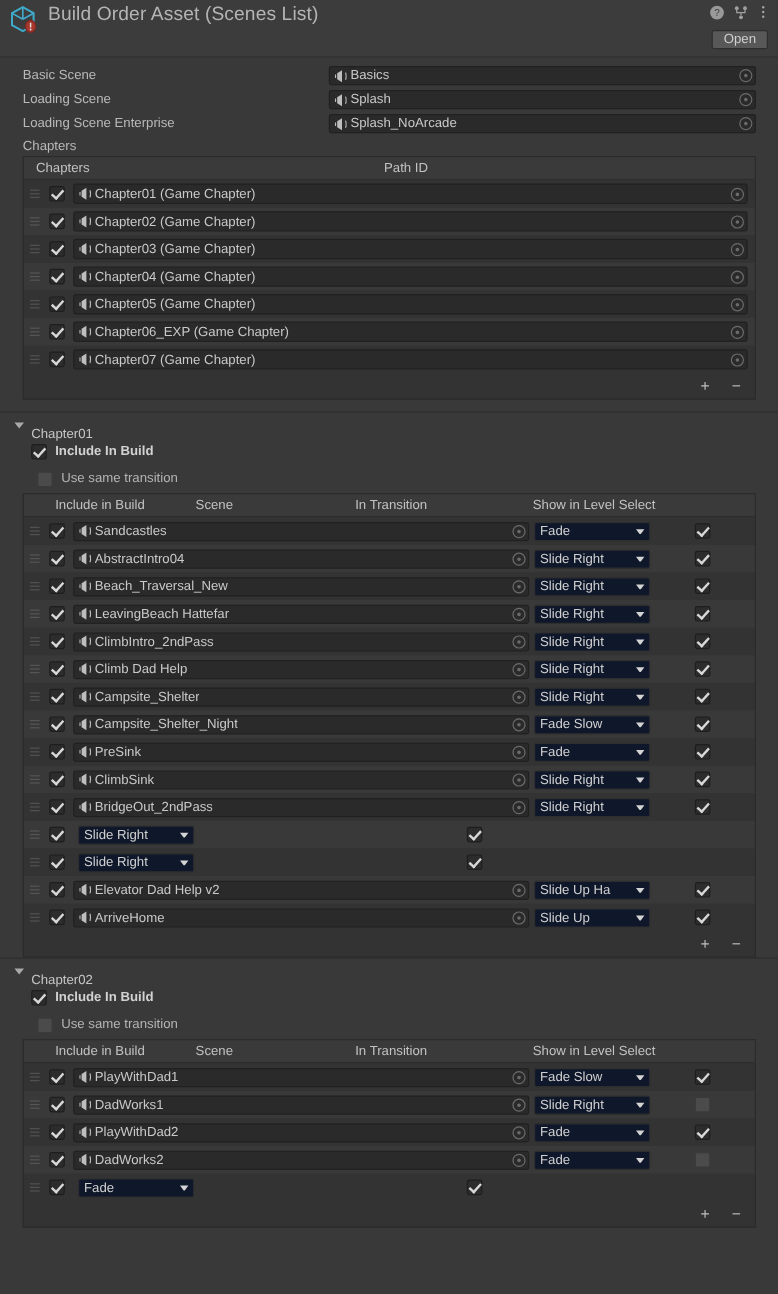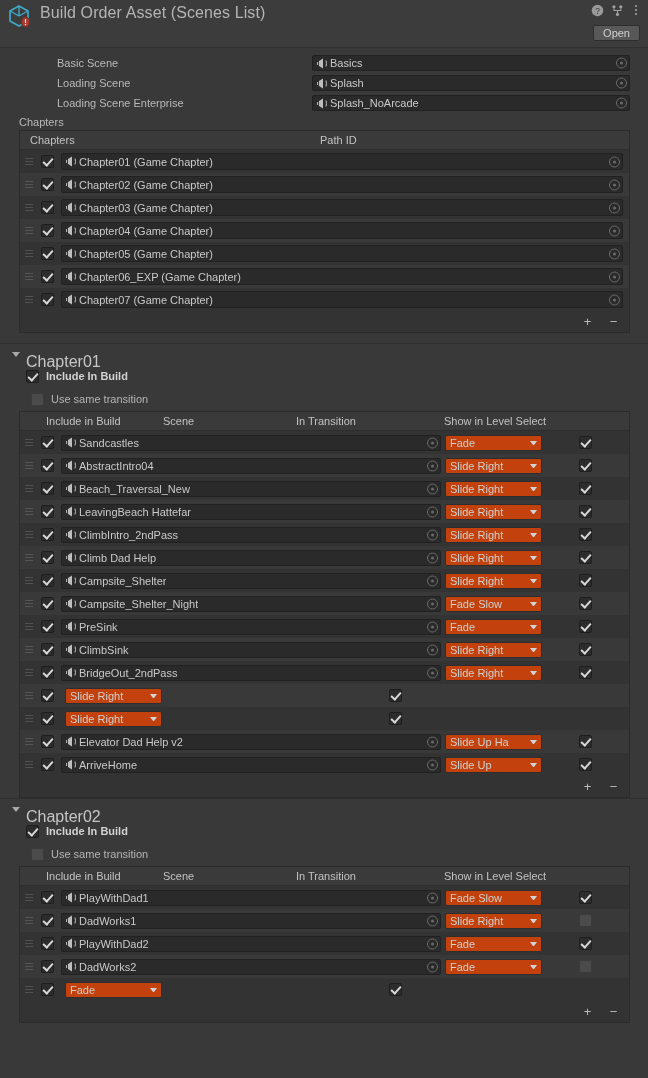--- a/index.html
+++ b/index.html
@@ -36,21 +36,21 @@
     position: absolute; right: 8px; top: 25px;
     height: 16px; min-width: 46px; padding: 0 9px;
     background: #585858; border: 1px solid #2e2e2e; border-radius: 2px;
     color: #cfcfcf; font-size: 11px; line-height: 14px; 
   }
 
   
   .body-wrap { padding: 0; }
   .prop-row {
     display: flex; align-items: center;
-    height: 20px; padding: 0 18px 0 19px; margin-left: 38px;
+    height: 20px; padding: 0 18px 0 19px;
   }
   .prop-label { width: 255px; flex: 0 0 255px; color: #b9b9b9; }
   .objfield {
     flex: 1; height: 16px;
     background: #2a2a2a; border: 1px solid #212121; border-radius: 2px;
     display: flex; align-items: center; position: relative;
     padding-left: 4px; overflow: hidden;
   }
   .objfield .oname { color: #c9c9c9; white-space: nowrap; overflow: hidden; }
   .scene-ico { flex: 0 0 10px; width: 10px; height: 11px; margin-right: 3px; opacity: .9; }
@@ -109,21 +109,21 @@
   .pm { color: #bdbdbd; font-size: 13px; line-height: 13px; width: 13px; text-align: center; }
 
   
   .chapter { border-top: 1px solid #2f2f2f; background: #393939; }
   .chap-head { display: flex; align-items: center; height: 21px; padding-left: 12px; }
   .foldout {
     width: 0; height: 0; margin-right: 6px;
     border-left: 4px solid transparent; border-right: 4px solid transparent;
     border-top: 5px solid #bdbdbd; opacity: .85;
   }
-  .chap-name { color: #c6c6c6; font-size: 16px; margin-top: 14px; }
+  .chap-name { color: #c6c6c6; font-size: 11px; margin-top: 14px; }
 
   .inc-row { display: flex; align-items: center; height: 22px; padding-left: 26px; }
   .inc-row .cb { margin-left: 0; }
   .inc-label { font-weight: bold; color: #d2d2d2; }
   .ust-row { display: flex; align-items: center; height: 24px; padding-left: 26px; }
   .ust-label { color: #b4b4b4; }
 
   .tbl { margin: 0 18px 0 19px; background: #333333; border: 1px solid #2b2b2b; }
   .tbl-head {
     display: flex; align-items: center; height: 19px;
@@ -134,21 +134,21 @@
   .th2 { width: 133px; flex: 0 0 133px; }
   .th3 { width: 148px; flex: 0 0 148px; }
   .th4 { white-space: nowrap; }
   .tbl-head span { color: #c2c2c2; }
 
   .srow { display: flex; align-items: center; height: 23px; padding-left: 2px; }
   .srow.alt { background: #393939; }
   .srow .objfield { flex: 0 0 380px; width: 380px; }
   .dd {
     flex: 0 0 97px; width: 97px; height: 16px; margin-left: 4px;
-    background: #c2410c; border: 1px solid #2e2e2e; border-radius: 2px;
+    background: #0f172a; border: 1px solid #2e2e2e; border-radius: 2px;
     display: flex; align-items: center; padding: 0 4px; overflow: hidden;
     position: relative;
   }
   .dd .ddtext { color: #d0d0d0; white-space: nowrap; overflow: hidden; flex: 1; }
   .dd .arrow {
     width: 0; height: 0; flex: 0 0 7px; margin-left: 2px;
     border-left: 3.5px solid transparent; border-right: 3.5px solid transparent;
     border-top: 4px solid #d4d4d4;
   }
   .srow .tail { flex: 1; display: flex; justify-content: center; }

